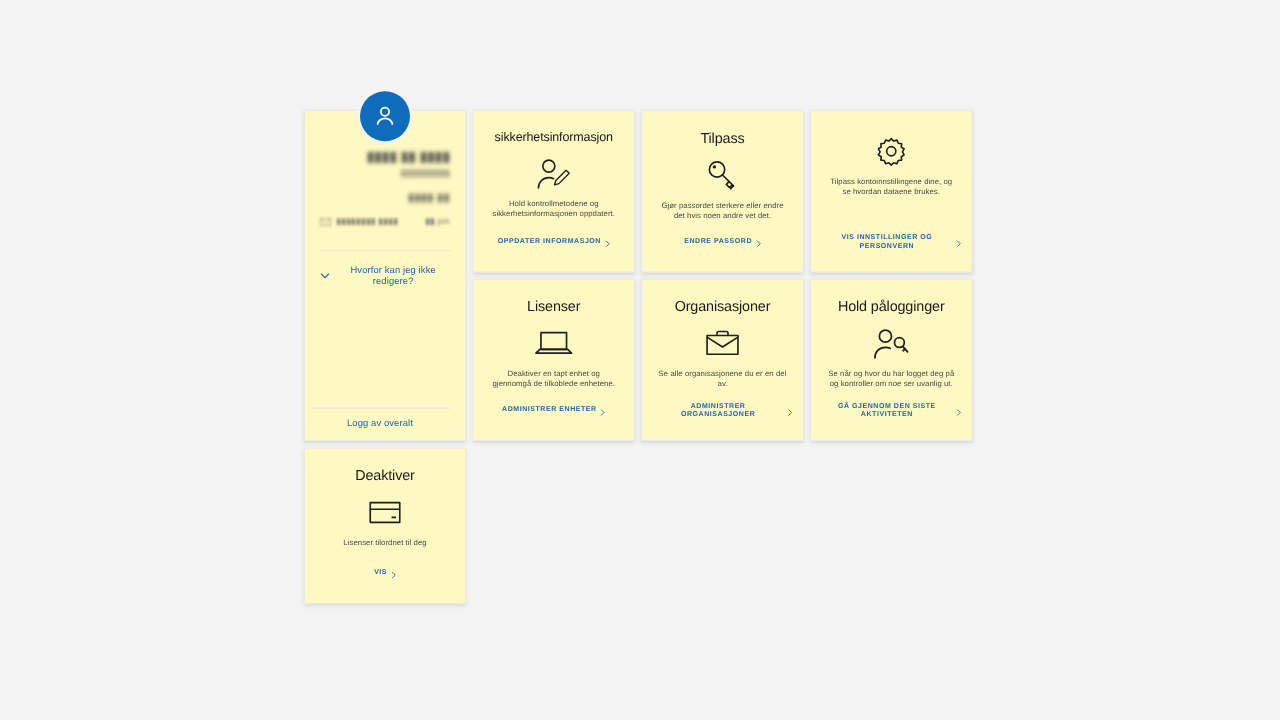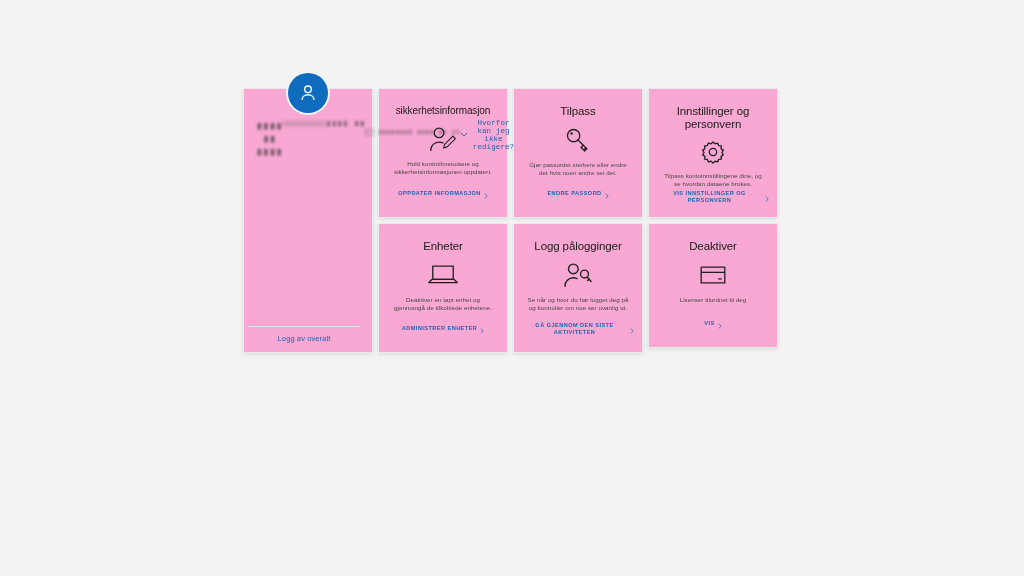--- a/index.html
+++ b/index.html
@@ -25,21 +25,21 @@
     top: 88px;
     width: 538px;
     display: grid;
     grid-template-columns: 130px 130px 130px 130px;
     grid-column-gap: 5px;
     grid-row-gap: 5px;
     grid-auto-rows: min-content;
   }
 
   .card {
-    background: #f9a8d4;
+    background: #fef9c3;
     border: 1px solid #eaeaea;
     box-sizing: border-box;
     box-shadow: 0 0.3px 0.9px rgba(0,0,0,0.08), 0 1.6px 3.6px rgba(0,0,0,0.10);
     display: flex;
     flex-direction: column;
     align-items: center;
     text-align: center;
     padding: 10px 8px 10px 8px;
   }
 
@@ -67,23 +67,23 @@
     align-items: center;
     justify-content: center;
     z-index: 5;
     box-shadow: 0 0 0 2px #f3f3f3;
   }
   .avatar-wrap svg { display: block; }
 
   .profile-inner {
     padding: 30px 12px 0 12px;
     display: flex;
-    align-items: flex-start;
+    flex-direction: column;
+    align-items: flex-end;
     flex: 1;
-    font-family: Liberation Mono, monospace;
   }
 
   
   .blur-line {
     filter: blur(1.6px);
     color: #3a3a3a;
     font-size: 9px;
     line-height: 11px;
     letter-spacing: 0.2px;
     white-space: nowrap;
@@ -298,60 +298,78 @@
         <span class="label">ENDRE PASSORD</span>
         <span class="chev">
           <svg width="4" height="6" viewBox="0 0 6 10" fill="none" stroke="#1a64b0" stroke-width="1.2">
               <path d="M1 1 L5 5 L1 9"></path>
             </svg>
         </span>
       </div>
     </div>
 
     <div class="card tile row1">
-      <div class="tile-title">Innstillinger og personvern</div>
       <div class="tile-icon">
         <svg width="28" height="28" viewBox="0 0 32 32" fill="none" stroke="#201f1e" stroke-width="1.5" stroke-linejoin="round">
           <path d="M16 4.5 l2.2 2.2 3-0.9 1.2 2.9 3.1 0.4 -0.3 3.1 2.6 1.7 -1.6 2.7 1.6 2.7 -2.6 1.7 0.3 3.1 -3.1 0.4 -1.2 2.9 -3-0.9 -2.2 2.2 -2.2-2.2 -3 0.9 -1.2-2.9 -3.1-0.4 0.3-3.1 -2.6-1.7 1.6-2.7 -1.6-2.7 2.6-1.7 -0.3-3.1 3.1-0.4 1.2-2.9 3 0.9 Z"></path>
           <circle cx="16" cy="16" r="4.2"></circle>
         </svg>
       </div>
       <div class="tile-desc">Tilpass kontoinnstillingene dine, og se hvordan dataene brukes.</div>
       <div class="tile-action spread">
         <span class="label">VIS INNSTILLINGER OG PERSONVERN</span>
         <span class="chev">
           <svg width="4" height="6" viewBox="0 0 6 10" fill="none" stroke="#1a64b0" stroke-width="1.2">
               <path d="M1 1 L5 5 L1 9"></path>
             </svg>
         </span>
       </div>
     </div>
 
     <div class="card tile row2">
-      <div class="tile-title">Enheter</div>
+      <div class="tile-title">Lisenser</div>
       <div class="tile-icon">
         <svg width="32" height="24" viewBox="0 0 36 26" fill="none" stroke="#201f1e" stroke-width="1.5" stroke-linejoin="round">
           <rect x="6.5" y="3" width="23" height="15"></rect>
           <path d="M2 21.5 L34 21.5 L30.5 18 L5.5 18 Z"></path>
         </svg>
       </div>
       <div class="tile-desc">Deaktiver en tapt enhet og gjennomgå de tilkoblede enhetene.</div>
       <div class="tile-action">
         <span class="label">ADMINISTRER ENHETER</span>
         <span class="chev">
           <svg width="4" height="6" viewBox="0 0 6 10" fill="none" stroke="#1a64b0" stroke-width="1.2">
               <path d="M1 1 L5 5 L1 9"></path>
             </svg>
         </span>
       </div>
     </div>
 
-
     <div class="card tile row2">
-      <div class="tile-title">Logg pålogginger</div>
+      <div class="tile-title">Organisasjoner</div>
+      <div class="tile-icon">
+        <svg width="30" height="26" viewBox="0 0 34 28" fill="none" stroke="#201f1e" stroke-width="1.5" stroke-linejoin="round">
+          <path d="M12 6.5 V4.5 a1.6 1.6 0 0 1 1.6 -1.6 h6.8 a1.6 1.6 0 0 1 1.6 1.6 V6.5"></path>
+          <rect x="3" y="6.5" width="28" height="17"></rect>
+          <path d="M3 8 L17 17 L31 8"></path>
+        </svg>
+      </div>
+      <div class="tile-desc">Se alle organisasjonene du er en del av.</div>
+      <div class="tile-action">
+        <span class="label">ADMINISTRER ORGANISASJONER</span>
+        <span class="chev">
+          <svg width="4" height="6" viewBox="0 0 6 10" fill="none" stroke="#1a64b0" stroke-width="1.2">
+              <path d="M1 1 L5 5 L1 9"></path>
+            </svg>
+        </span>
+      </div>
+    </div>
+
+    <div class="card tile row2">
+      <div class="tile-title">Hold pålogginger</div>
       <div class="tile-icon">
         <svg width="32" height="28" viewBox="0 0 34 30" fill="none" stroke="#201f1e" stroke-width="1.5" stroke-linecap="round" stroke-linejoin="round">
           <circle cx="12" cy="8.5" r="5.2"></circle>
           <path d="M3 27c0-5.3 4-9 9-9 1.4 0 2.8 0.3 4 0.9"></path>
           <circle cx="24" cy="14" r="4.2"></circle>
           <path d="M26.8 17.2 L31 22"></path>
           <path d="M28.8 19.5 L27.2 21"></path>
         </svg>
       </div>
       <div class="tile-desc">Se når og hvor du har logget deg på og kontroller om noe ser uvanlig ut.</div>

